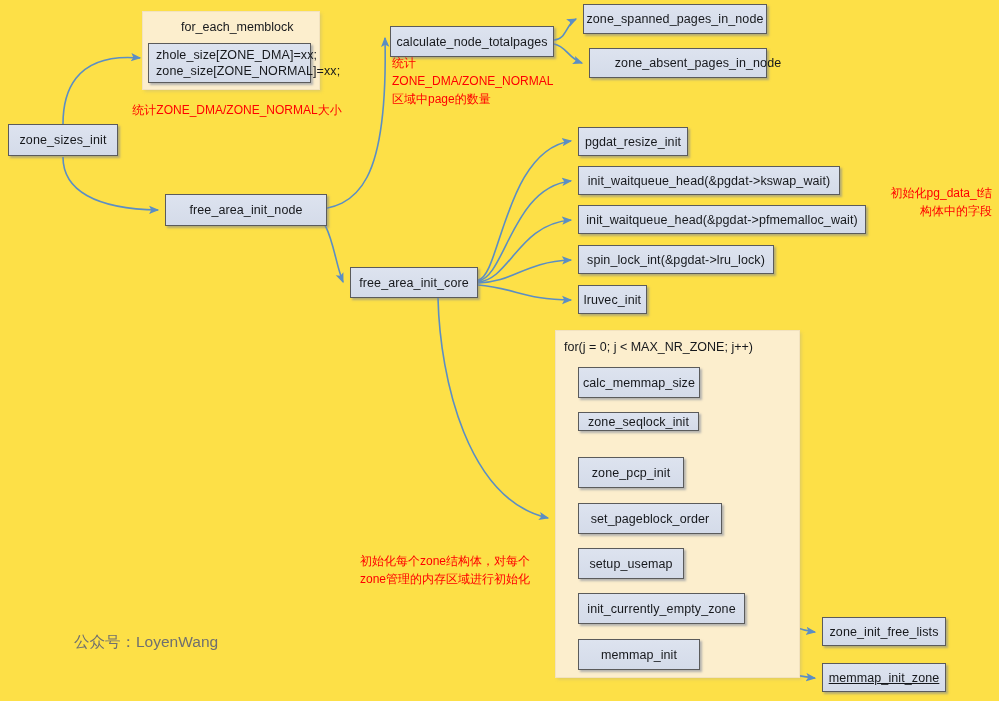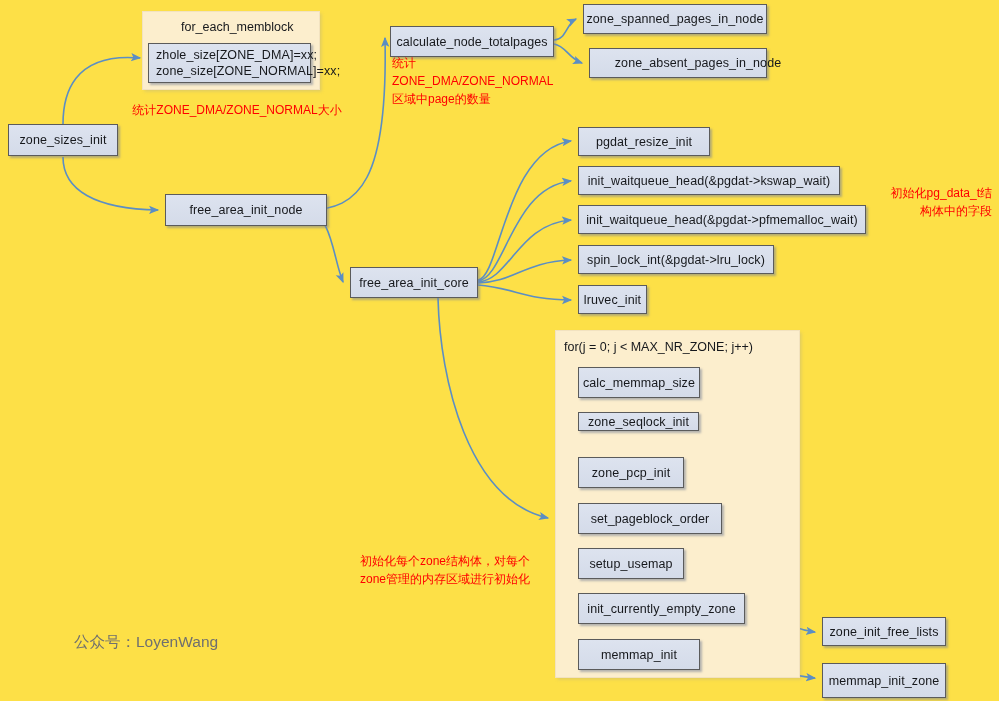--- a/index.html
+++ b/index.html
@@ -118,34 +118,34 @@
       <div class="panel-title" style="left: 564px; top: 340px;">for(j = 0; j &lt; MAX_NR_ZONE; j++)</div>
     </div>
   <div id="node-layer">
       <div class="node" style="left: 8px; top: 124px; width: 110px; height: 32px; border-color: rgb(91, 91, 91);">zone_sizes_init</div>
       <div class="node" style="left: 165px; top: 194px; width: 162px; height: 32px; border-color: rgb(91, 91, 91);">free_area_init_node</div>
       <div class="node" style="left: 350px; top: 267px; width: 128px; height: 31px; border-color: rgb(91, 91, 91);">free_area_init_core</div>
       <div class="node multiline" style="left: 148px; top: 43px; width: 163px; height: 40px; border-color: rgb(91, 91, 91);"><div>zhole_size[ZONE_DMA]=xx;</div><div>zone_size[ZONE_NORMAL]=xx;</div></div>
       <div class="node" style="left: 390px; top: 26px; width: 164px; height: 31px; border-color: rgb(91, 91, 91);">calculate_node_totalpages</div>
       <div class="node" style="left: 583px; top: 4px; width: 184px; height: 30px; border-color: rgb(91, 91, 91);">zone_spanned_pages_in_node</div>
       <div class="node" style="left: 589px; top: 48px; width: 178px; height: 30px; border-color: rgb(91, 91, 91); padding-left: 40px;">zone_absent_pages_in_node</div>
-      <div class="node" style="left: 578px; top: 127px; width: 132px; height: 29px; border-color: rgb(91, 91, 91);">pgdat_resize_init</div>
+      <div class="node" style="left: 578px; top: 127px; width: 110px; height: 29px; border-color: rgb(91, 91, 91);">pgdat_resize_init</div>
       <div class="node" style="left: 578px; top: 166px; width: 262px; height: 29px; border-color: rgb(91, 91, 91);">init_waitqueue_head(&amp;pgdat-&gt;kswap_wait)</div>
       <div class="node" style="left: 578px; top: 205px; width: 288px; height: 29px; border-color: rgb(91, 91, 91);">init_waitqueue_head(&amp;pgdat-&gt;pfmemalloc_wait)</div>
       <div class="node" style="left: 578px; top: 245px; width: 196px; height: 29px; border-color: rgb(91, 91, 91);">spin_lock_int(&amp;pgdat-&gt;lru_lock)</div>
       <div class="node" style="left: 578px; top: 285px; width: 69px; height: 29px; border-color: rgb(91, 91, 91);">lruvec_init</div>
       <div class="node" style="left: 578px; top: 367px; width: 122px; height: 31px; border-color: rgb(91, 91, 91);">calc_memmap_size</div>
       <div class="node" style="left: 578px; top: 412px; width: 121px; height: 19px; border-color: rgb(91, 91, 91);">zone_seqlock_init</div>
       <div class="node" style="left: 578px; top: 457px; width: 106px; height: 31px; border-color: rgb(91, 91, 91);">zone_pcp_init</div>
       <div class="node" style="left: 578px; top: 503px; width: 144px; height: 31px; border-color: rgb(91, 91, 91);">set_pageblock_order</div>
       <div class="node" style="left: 578px; top: 548px; width: 106px; height: 31px; border-color: rgb(91, 91, 91);">setup_usemap</div>
       <div class="node" style="left: 578px; top: 593px; width: 167px; height: 31px; border-color: rgb(91, 91, 91);">init_currently_empty_zone</div>
       <div class="node" style="left: 578px; top: 639px; width: 122px; height: 31px; border-color: rgb(91, 91, 91);">memmap_init</div>
       <div class="node" style="left: 822px; top: 617px; width: 124px; height: 29px; border-color: rgb(91, 91, 91);">zone_init_free_lists</div>
-      <div class="node" style="left: 822px; top: 663px; width: 124px; height: 35px; border-color: rgb(91, 91, 91);">memmap_init_zone</div>
+      <div class="node" style="left: 822px; top: 663px; width: 124px; height: 29px; border-color: rgb(91, 91, 91); text-decoration: underline;">memmap_init_zone</div>
     </div>
   <div id="note-layer">
       <div class="note" style="left: 132px; top: 101px; width: 210px; color: rgb(254, 0, 0); text-align: center;">统计ZONE_DMA/ZONE_NORMAL大小</div>
       <div class="note" style="left: 392px; top: 54px; width: 185px; color: rgb(254, 0, 0); text-align: left;">统计ZONE_DMA/ZONE_NORMAL
 区域中page的数量</div>
       <div class="note" style="left: 878px; top: 184px; width: 114px; color: rgb(254, 0, 0); text-align: right;">初始化pg_data_t结
 构体中的字段</div>
       <div class="note" style="left: 335px; top: 552px; width: 220px; color: rgb(254, 0, 0); text-align: center;">初始化每个zone结构体，对每个
 zone管理的内存区域进行初始化</div>
     </div>

